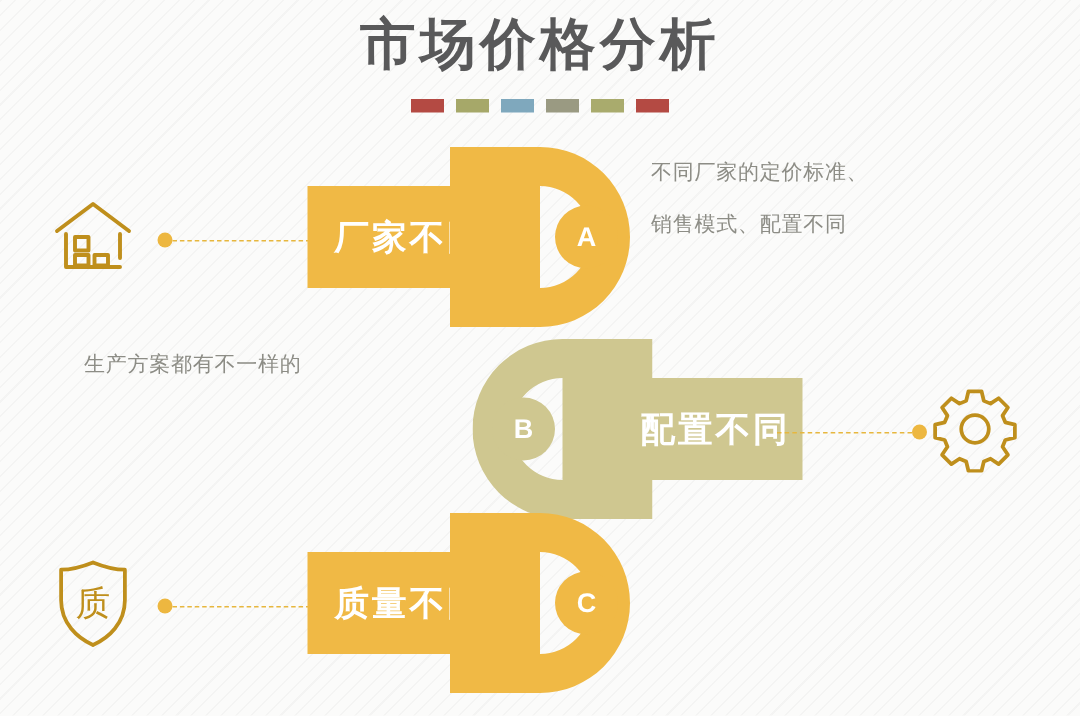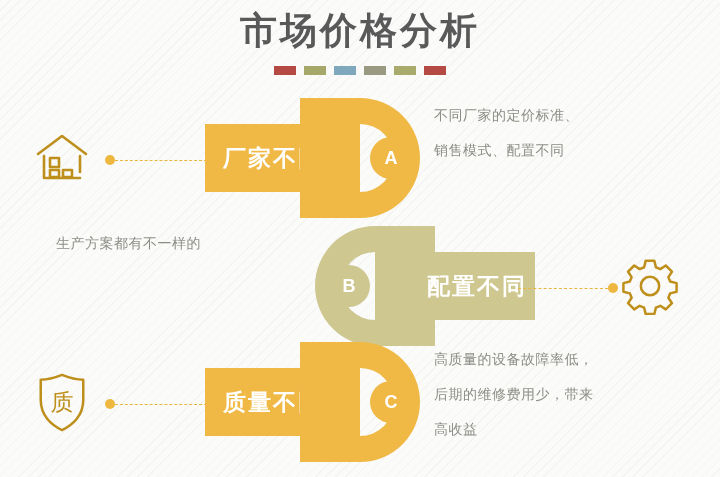--- a/index.html
+++ b/index.html
@@ -269,20 +269,15 @@
       </div>
       <svg class="arc" style="left:95px;" viewBox="0 0 120 120">
         <path d="M 60 0 L 0 0 L 0 120 L 60 120 A 60 60 0 1 0 60 0 Z
                  M 60 26 A 34 34 0 1 1 60 94 Z" fill="#f0b945" fill-rule="evenodd"></path>
       </svg>
       <div class="badge-circle" style="left: 165px; background: rgb(240, 185, 69);">
         <span class="badge-letter">C</span>
       </div>
     </div>
 
-    <div class="para para-right">
-      <div>高质量的设备故障率低，</div>
-      <div>后期的维修费用少，带来</div>
-      <div>高收益</div>
-    </div>
   </div>
 
 </div>
 
 </body></html>

